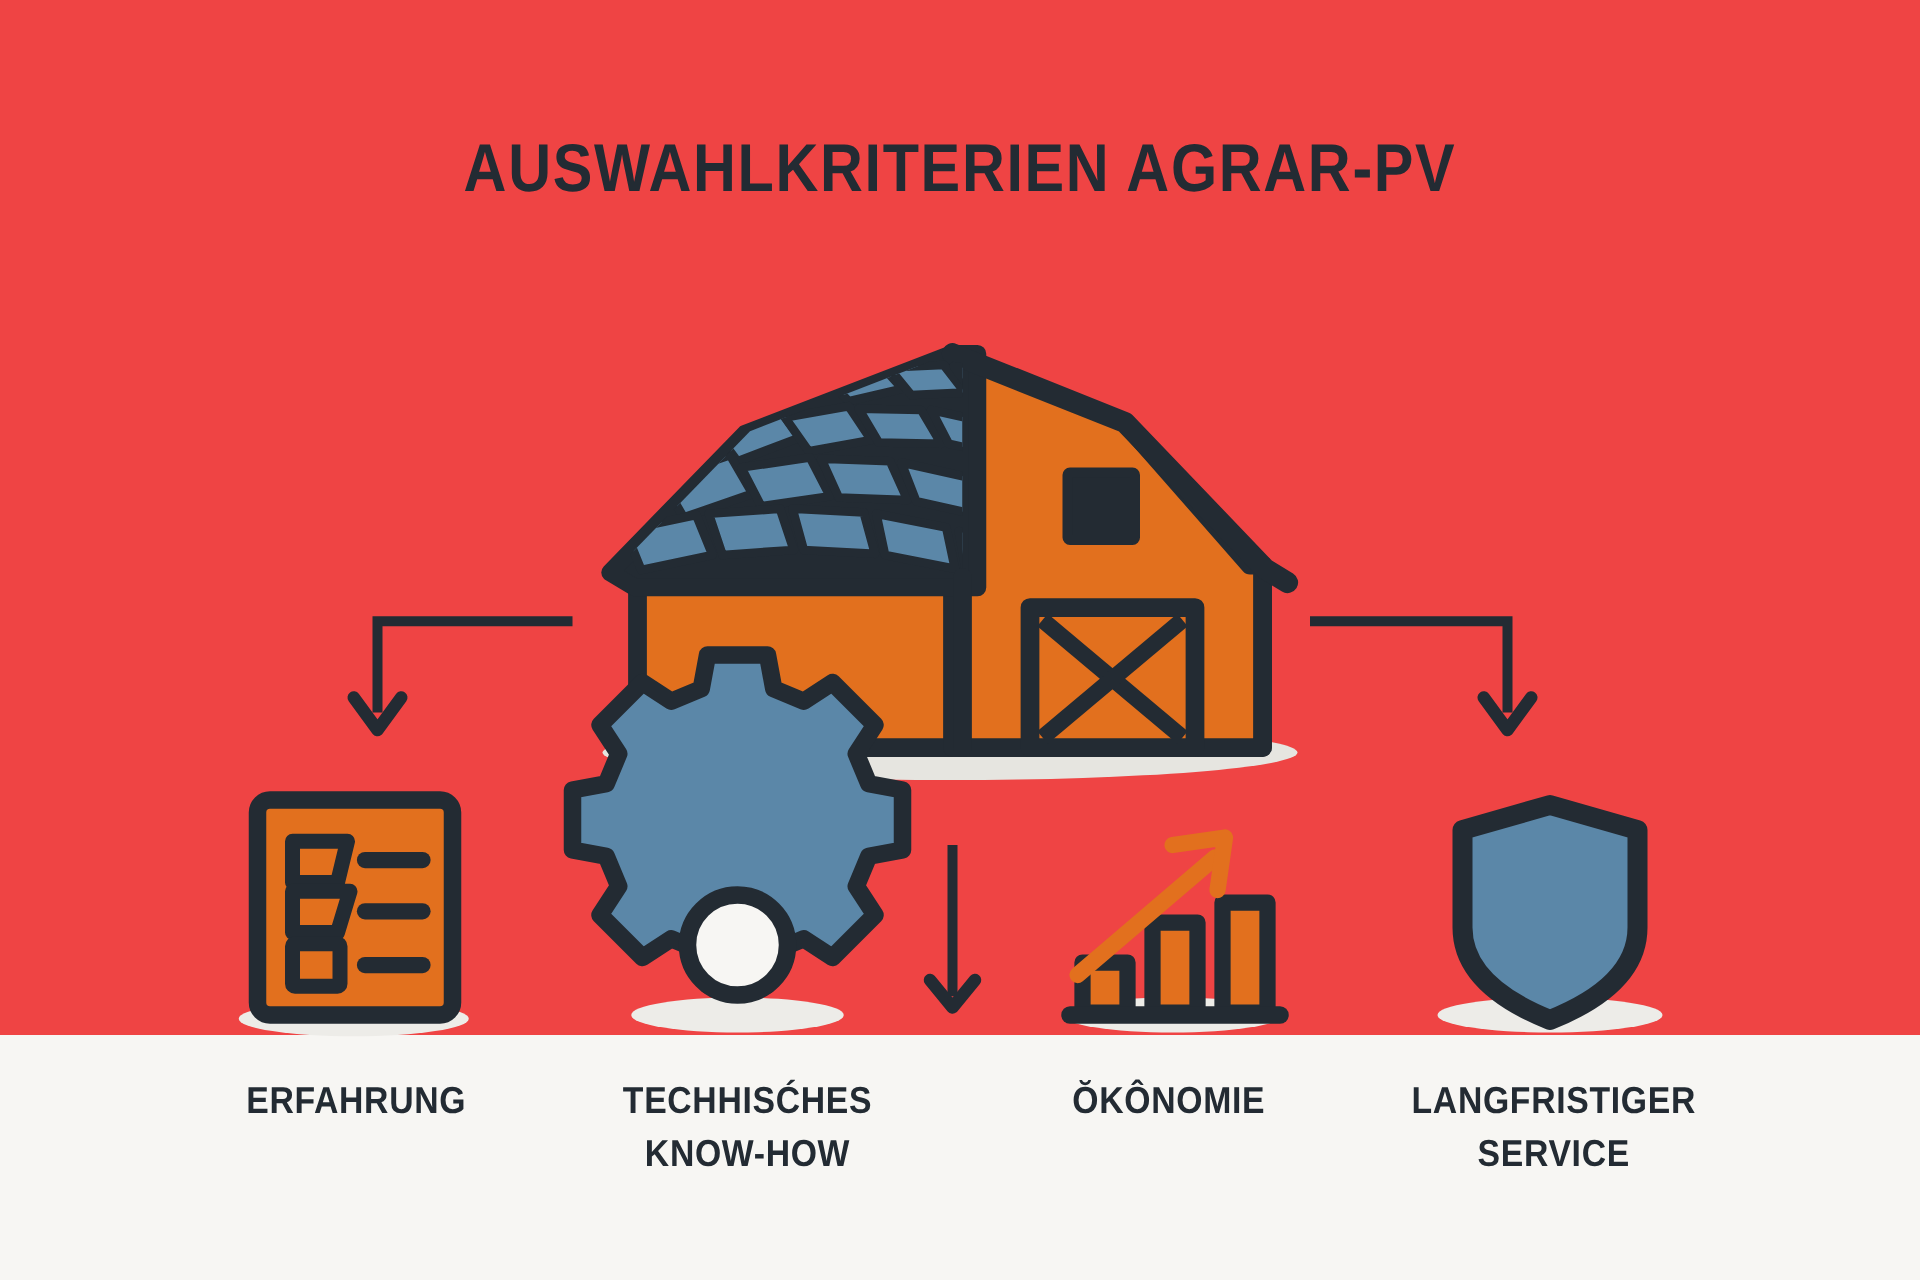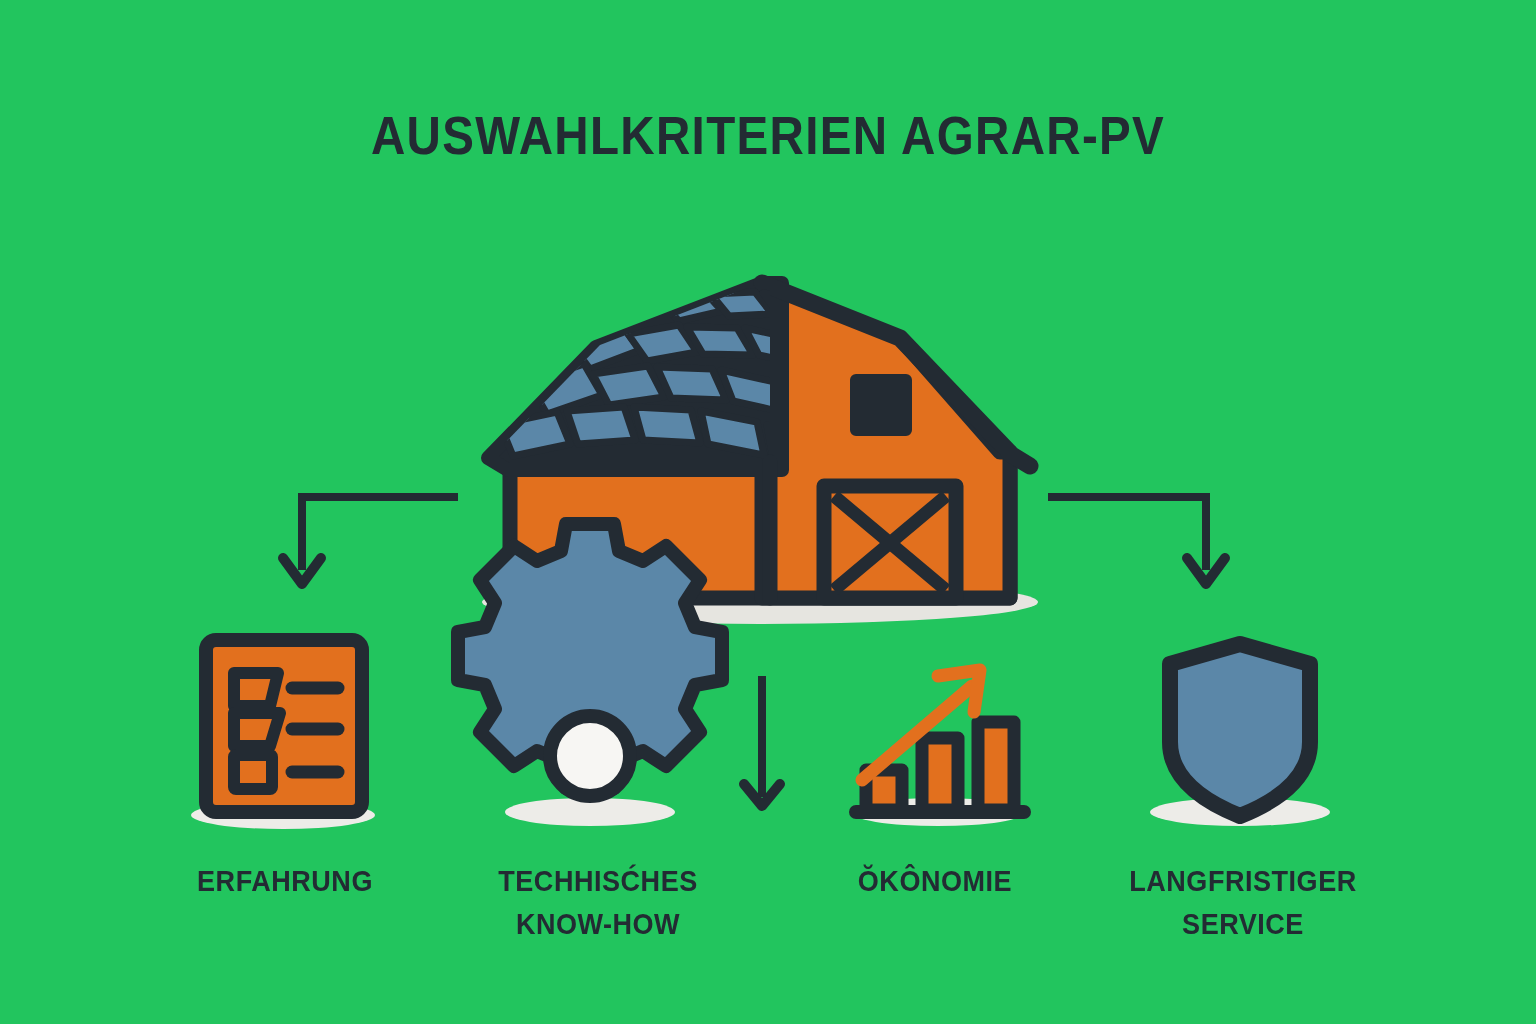--- a/index.html
+++ b/index.html
@@ -9,22 +9,22 @@
     width:1536px;
     height:1024px;
     background:#F7F6F3;
     font-family:"Liberation Sans", sans-serif;
     overflow:hidden;
   }
 
   #stage {
     position:relative;
     width:1536px;
-    height:1024px;
-    background:#22c55e;
+    height:828px;
+    background:#ef4444;
   }
 
   
   #title {
     position:absolute;
     top:104px;
     left:0;
     width:1536px;
     text-align:center;
     font-size:54px;

